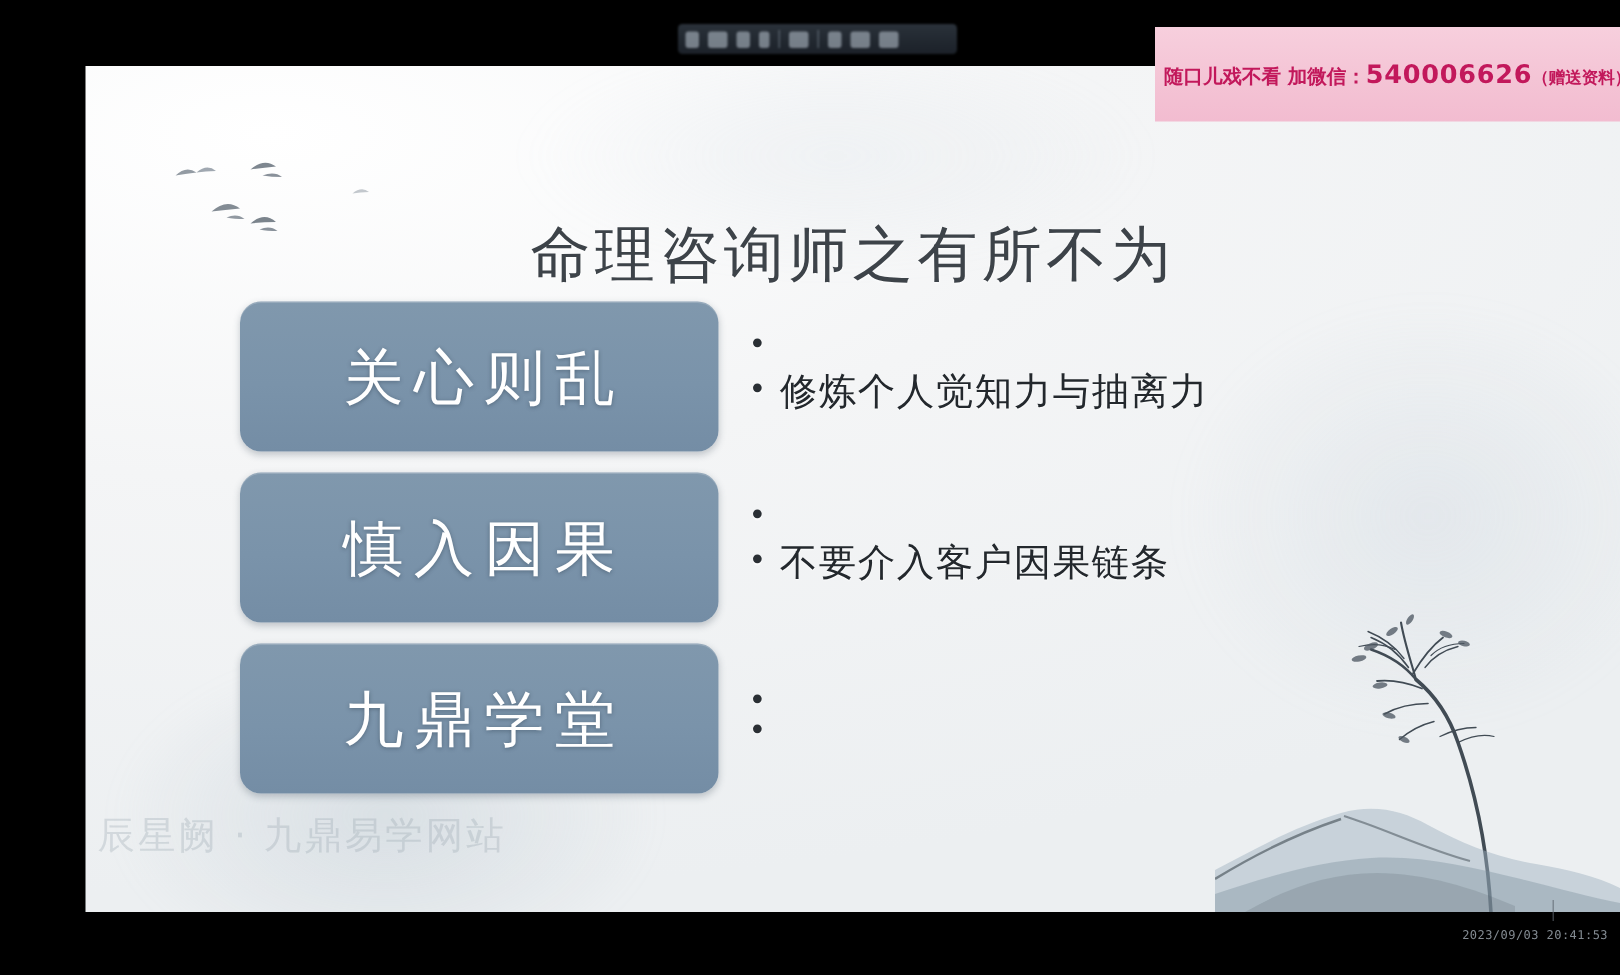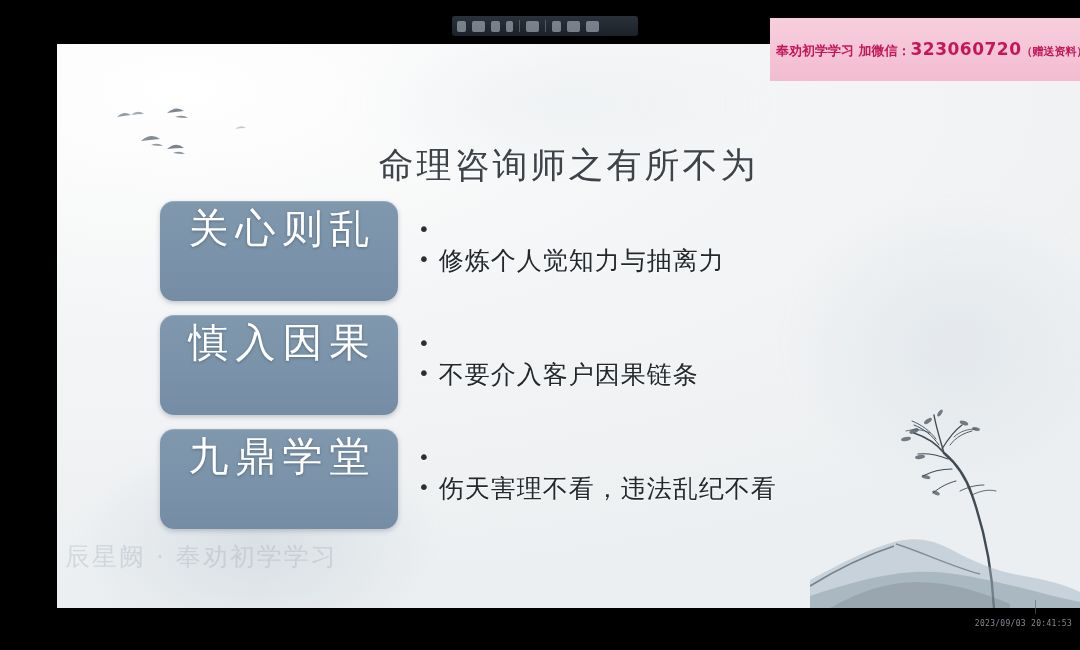--- a/index.html
+++ b/index.html
@@ -33,35 +33,35 @@
 
   
   .inktree{position:absolute;right:6px;top:355px;width:230px;height:215px;opacity:.9;}
 
   
   .mountain{position:absolute;right:0px;bottom:0px;width:270px;height:120px;opacity:.85;}
 
   
   .slide-title{
     position:absolute;left:0;right:0;top:98px;text-align:center;
-    font-size:35px;letter-spacing:3px;color:#3d4349;font-weight:400;
+    font-size:40px;letter-spacing:3px;color:#3d4349;font-weight:400;
     font-family:"DejaVu Sans","Liberation Sans",sans-serif;
     text-shadow:0 1px 2px rgba(255,255,255,.9);
   }
 
   
   .rows{position:absolute;left:103px;top:150px;width:800px;}
   .row{position:relative;height:114px;margin-bottom:0;display:flex;align-items:center;}
   .row + .row{margin-top:0px;}
 
   .label-box{
-    width:238px;height:100px;border-radius:14px;
+    width:319px;height:100px;border-radius:14px;
     background:linear-gradient(180deg,#8098ad 0%,#7a93aa 55%,#748da5 100%);
     box-shadow:0 2px 5px rgba(60,75,90,.28), inset 0 1px 0 rgba(255,255,255,.18);
-    display:flex;justify-content:center;flex:none;
+    display:flex;align-items:center;justify-content:center;flex:none;
   }
   .label-text{
     color:#ffffff;font-size:40px;letter-spacing:7px;font-weight:500;
     font-family:"DejaVu Sans","Liberation Sans",sans-serif;
     text-shadow:0 1px 3px rgba(40,55,70,.45);
     padding-left:7px;
   }
 
   .bullets{margin-left:20px;flex:1;}
   .bullet{
@@ -173,21 +173,20 @@
       <div class="row">
         <div class="label-box">
           <span class="label-text">九鼎学堂</span>
         </div>
         <div class="bullets">
           <div class="bullet">
             <span class="dot">•</span>
           </div>
           <div class="bullet">
             <span class="dot">•</span>
-            <span>伤天害理不看，违法乱纪不看</span>
           </div>
         </div>
       </div>
 
     </div>
 
     <svg class="inktree" viewBox="0 0 230 215">
       <g stroke="#2f3a44" fill="none" stroke-linecap="round">
         <path d="M150 210 C148 170 140 130 128 96 C122 78 112 64 100 54" stroke-width="2.4"></path>
         <path d="M100 54 C92 44 82 38 70 34" stroke-width="1.6"></path>
@@ -218,38 +217,38 @@
     </svg>
 
     <svg class="mountain" viewBox="0 0 270 120" preserveAspectRatio="none">
       <path d="M0 120 L0 92 C30 76 56 62 84 54 C106 48 124 52 142 62 C164 74 188 84 214 88 C236 92 254 96 270 104 L270 120 Z" fill="#9eb0bf" opacity=".55"></path>
       <path d="M0 120 L0 108 C36 96 70 86 104 84 C138 82 170 90 204 98 C228 104 250 110 270 114 L270 120 Z" fill="#7e919f" opacity=".5"></path>
       <path d="M20 120 C48 104 76 94 108 94 C140 94 172 104 200 116 L200 120 Z" fill="#64757f" opacity=".35"></path>
       <path d="M0 98 C26 82 54 68 84 58" stroke="#2e3a44" stroke-width="1.6" fill="none" opacity=".65"></path>
       <path d="M86 56 C112 64 140 78 170 86" stroke="#2e3a44" stroke-width="1.4" fill="none" opacity=".55"></path>
     </svg>
 
-    <div class="slide-watermark">辰星阙 · 奉劝初学学习</div>
+    <div class="slide-watermark">辰星阙 · 九鼎易学网站</div>
   </div>
 
   <div class="toolbar">
     <span class="tb-chip w1"></span>
     <span class="tb-chip w2"></span>
     <span class="tb-chip w1"></span>
     <span class="tb-chip w3"></span>
     <span class="tb-sep"></span>
     <span class="tb-chip w2"></span>
     <span class="tb-sep"></span>
     <span class="tb-chip w1"></span>
     <span class="tb-chip w2"></span>
     <span class="tb-chip w2"></span>
   </div>
 
   <div class="promo">
     <div class="promo-line">
-      <span>奉劝初学学习 加微信：</span><span class="promo-num">323060720</span><span class="promo-small">（赠送资料）</span>
+      <span>随口儿戏不看 加微信：</span><span class="promo-num">540006626</span><span class="promo-small">（赠送资料）</span>
     </div>
   </div>
 
   <div class="ts-tick"></div>
   <div class="timestamp">2023/09/03 20:41:53</div>
 
 </div>
 
 </body></html>

